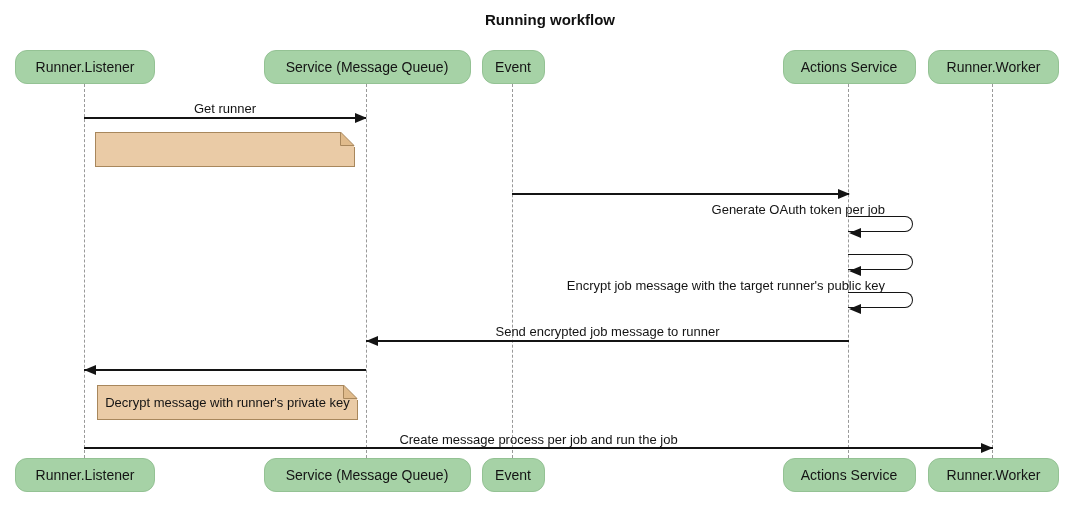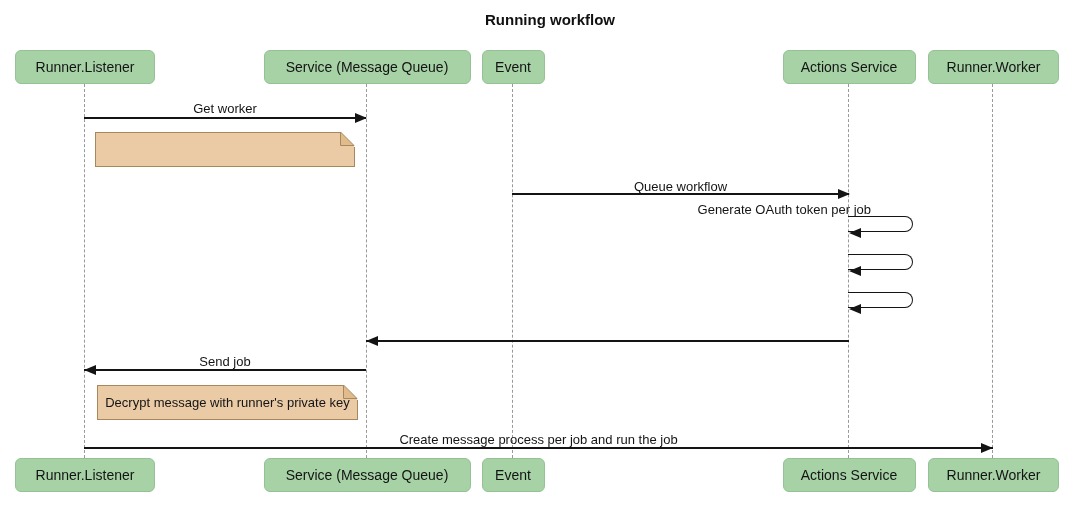--- a/index.html
+++ b/index.html
@@ -26,21 +26,21 @@
     width: 0;
     border-left: 1px dashed #999999;
     top: 84px;
     height: 374px;
   }
   .actor {
     position: absolute;
     height: 32px;
     background: #A6D2A6;
     border: 1px solid #94C294;
-    border-radius: 6px;
+    border-radius: 12px;
     display: flex;
     align-items: center;
     justify-content: center;
     font-size: 14px;
     color: #141414;
     white-space: nowrap;
   }
   .msg-label {
     position: absolute;
     font-size: 13px;
@@ -72,21 +72,21 @@
     left: 848px;
     width: 64px;
     height: 14px;
     border-top: 1.5px solid #141414;
     border-right: 1.5px solid #141414;
     border-bottom: 1.5px solid #141414;
     border-radius: 0 9px 9px 0;
   }
   .self-label {
     position: absolute;
-    right: 229px;
+    right: 215px;
     font-size: 13px;
     text-align: right;
     color: #141414;
     white-space: nowrap;
   }
   .note {
     position: absolute;
     background: #EACBA6;
     border: 1px solid #A8875C;
     display: flex;
@@ -119,49 +119,49 @@
   <div class="actor" style="left:481.5px;top:50px; width:61px">Event</div>
   <div class="actor" style="left:782.5px;top:50px; width:131px">Actions Service</div>
   <div class="actor" style="left:928px;  top:50px; width:129px">Runner.Worker</div>
 
   <div class="actor" style="left:15px;   top:458px; width:138px">Runner.Listener</div>
   <div class="actor" style="left:263.5px;top:458px; width:205px">Service (Message Queue)</div>
   <div class="actor" style="left:481.5px;top:458px; width:61px">Event</div>
   <div class="actor" style="left:782.5px;top:458px; width:131px">Actions Service</div>
   <div class="actor" style="left:928px;  top:458px; width:129px">Runner.Worker</div>
 
-  <div class="msg-label" style="left:84px; top:101px; width:282px">Get worker</div>
+  <div class="msg-label" style="left:84px; top:101px; width:282px">Get runner</div>
   <div class="msg-line" style="left:84px; top:117px; width:282px"></div>
   <div class="head-right" style="left:355px; top:113px"></div>
 
   <div class="note" style="left:95px; top:132px; width:258px; height:33px">
     <svg class="fold" width="15" height="15">
       <path d="M0,0 L15,0 L15,15 Z" fill="#ffffff" stroke="#ffffff" stroke-width="1"></path>
       <path d="M0.5,0 L0.5,13.5 L14,13.5 Z" fill="#E0BB8C" stroke="#A8875C" stroke-width="1"></path>
     </svg>
   </div>
 
-  <div class="msg-label" style="left:512px; top:179px; width:337px">Queue workflow</div>
   <div class="msg-line" style="left:512px; top:193px; width:337px"></div>
   <div class="head-right" style="left:838px; top:189px"></div>
 
   <div class="self-label" style="top:202px">Generate OAuth token per job</div>
   <div class="self-loop" style="top:216px"></div>
   <div class="head-left" style="left:849px; top:228px"></div>
 
   <div class="self-loop" style="top:254px"></div>
   <div class="head-left" style="left:849px; top:266px"></div>
 
+  <div class="self-label" style="top:278px">Encrypt job message with the target runner's public key</div>
   <div class="self-loop" style="top:292px"></div>
   <div class="head-left" style="left:849px; top:304px"></div>
 
+  <div class="msg-label" style="left:366px; top:324px; width:483px">Send encrypted job message to runner</div>
   <div class="msg-line" style="left:366px; top:340px; width:483px"></div>
   <div class="head-left" style="left:366px; top:336px"></div>
 
-  <div class="msg-label" style="left:84px; top:354px; width:282px">Send job</div>
   <div class="msg-line" style="left:84px; top:369px; width:282px"></div>
   <div class="head-left" style="left:84px; top:365px"></div>
 
   <div class="note" style="left:97px; top:385px; width:259px; height:33px">
     <span>Decrypt message with runner's private key</span>
     <svg class="fold" width="15" height="15">
       <path d="M0,0 L15,0 L15,15 Z" fill="#ffffff" stroke="#ffffff" stroke-width="1"></path>
       <path d="M0.5,0 L0.5,13.5 L14,13.5 Z" fill="#E0BB8C" stroke="#A8875C" stroke-width="1"></path>
     </svg>
   </div>

